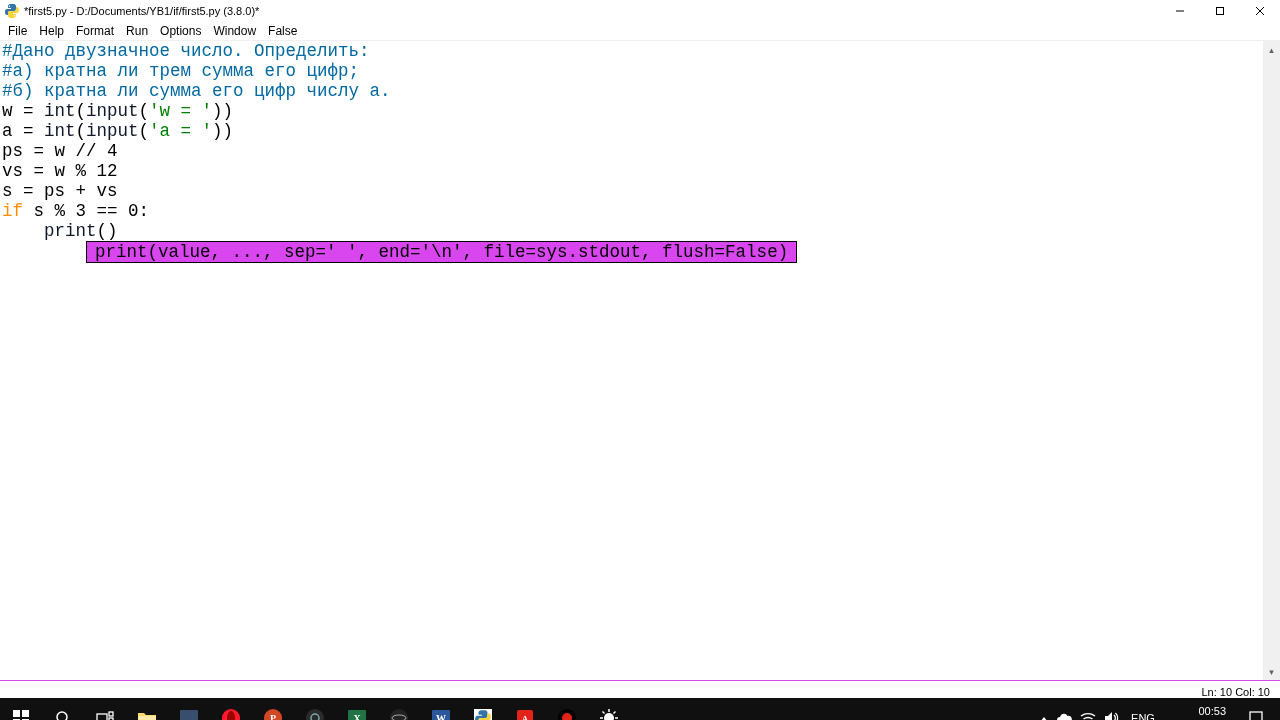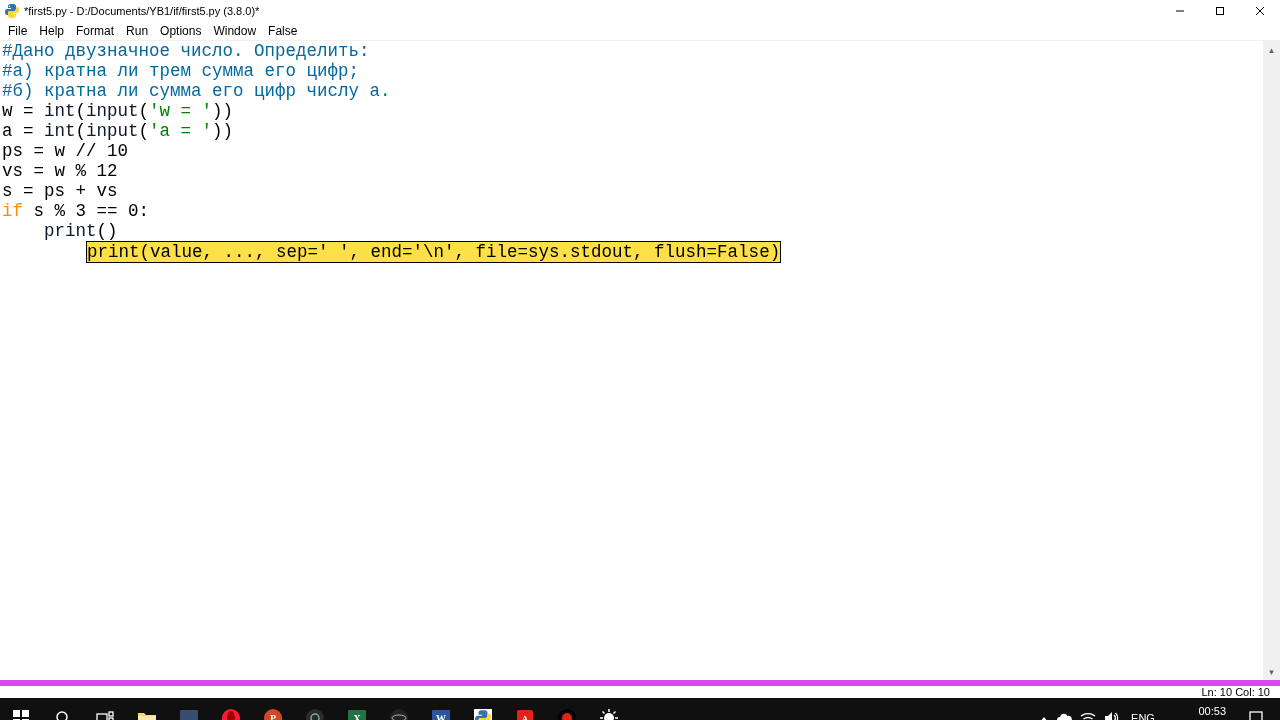--- a/index.html
+++ b/index.html
@@ -16,28 +16,28 @@
   .menubar { height: 18px; background: #fff; display: flex; align-items: center; padding-left: 2px; font-size: 12px; border-bottom: 0px solid transparent;}
   .menu-item { padding: 1px 6px; cursor: default; }
   
   
   .editor-wrap { position: relative; height: 640px; border-top: 1px solid #f0f0f0; }
   .editor { position: absolute; left: 2px; top: 0; right: 18px; bottom: 0; font-family: "Courier New", monospace; font-size: 17.5px; line-height: 20px; white-space: pre; color: #000; padding-top: 0px;}
   .comment { color: #0369a1; }
   .builtin { color: #0f172a; }
   .string  { color: #008000; }
   .keyword { color: #ff8c00; }
-  .tooltip-box { display: inline-block; background: #fde047; border: 1px solid #000; font-family: "Courier New", monospace; font-size: 17.5px; padding: 0px 0; color: #000; }
+  .tooltip-box { display: inline-block; background: #d946ef; border: 1px solid #000; font-family: "Courier New", monospace; font-size: 17.5px; padding: 0px 8px; color: #000; }
   
   .scrollbar-v { position: absolute; right: 0; top: 0; bottom: 0; width: 17px; background: #f0f0f0; }
   .scrollbar-v .arrow { height: 17px; display:flex; align-items:center; justify-content:center; font-size:9px; color:#606060;}
   .scrollbar-v .track { position:absolute; top:17px; bottom:17px; left:0; right:0; }
   
   
-  .statusbar { height: 18px; background: #fff; border-top: 6px solid #d946ef; font-size: 11px; display:flex; justify-content:flex-end; align-items:flex-end; padding-right: 10px; color:#000;}
+  .statusbar { height: 18px; background: #fff; border-top: 1px solid #d946ef; font-size: 11px; display:flex; justify-content:flex-end; align-items:flex-end; padding-right: 10px; color:#000;}
   
   
   .taskbar { height: 40px; background: #101010; display: flex; align-items: center; color: #fff; font-size: 11px; }
   .tb-btn { width: 42px; height: 40px; display:flex; align-items:center; justify-content:center; cursor:default; position:relative;}
   .tb-active::after { content:""; position:absolute; bottom:0; left:6px; right:6px; height:2px; background:#76b9ed; }
   .tb-spacer { flex: 1; }
   .tray { display:flex; align-items:center; height:40px; padding: 0 6px; gap: 8px; font-size: 11px; color:#fff; }
   .tray .lang { padding: 0 4px; }
   .tray .clock { text-align:right; line-height: 13px; padding: 0 4px; font-size:11px;}
   .tray .notif { width: 36px; height: 40px; display:flex; align-items:center; justify-content:center;}
@@ -86,21 +86,21 @@
   <span class="menu-item">Window</span>
   <span class="menu-item">False</span>
 </div>
 
 <div class="editor-wrap">
   <div class="editor"><span class="comment">#Дано двузначное число. Определить:</span>
 <span class="comment">#а) кратна ли трем сумма его цифр;</span>
 <span class="comment">#б) кратна ли сумма его цифр числу а.</span>
 <span>w = </span><span class="builtin">int</span><span>(</span><span class="builtin">input</span><span>(</span><span class="string">'w = '</span><span>))</span>
 <span>a = </span><span class="builtin">int</span><span>(</span><span class="builtin">input</span><span>(</span><span class="string">'a = '</span><span>))</span>
-<span>ps = w // 10</span>
+<span>ps = w // 4</span>
 <span>vs = w % 12</span>
 <span>s = ps + vs</span>
 <span class="keyword">if</span><span> s % 3 == 0:</span>
 <span>    </span><span class="builtin">print</span><span>()</span>
 <span>        </span><span class="tooltip-box">print(value, ..., sep=' ', end='\n', file=sys.stdout, flush=False)</span></div>
   <div class="scrollbar-v">
     <div class="arrow">▴</div>
     <div class="track"></div>
     <div class="arrow" style="position:absolute;bottom:0;left:0;right:0;">▾</div>
   </div>

